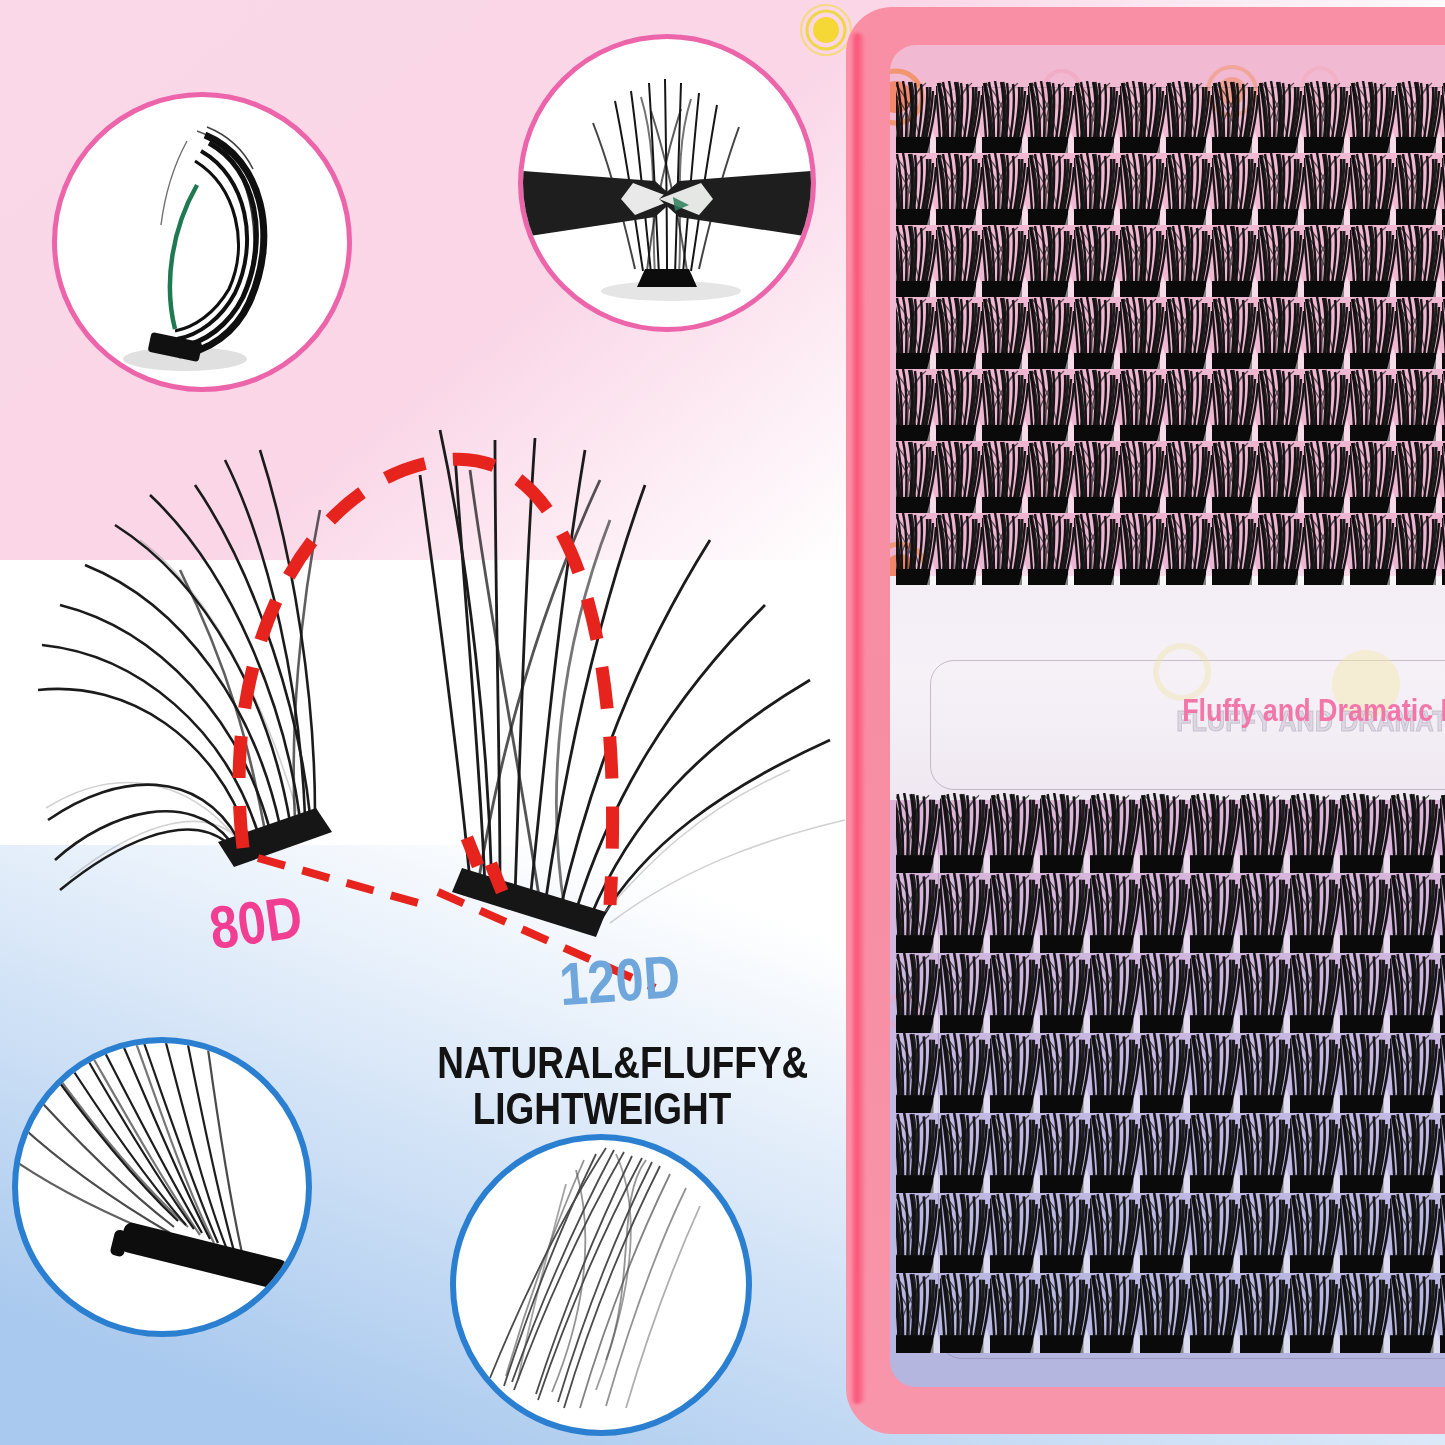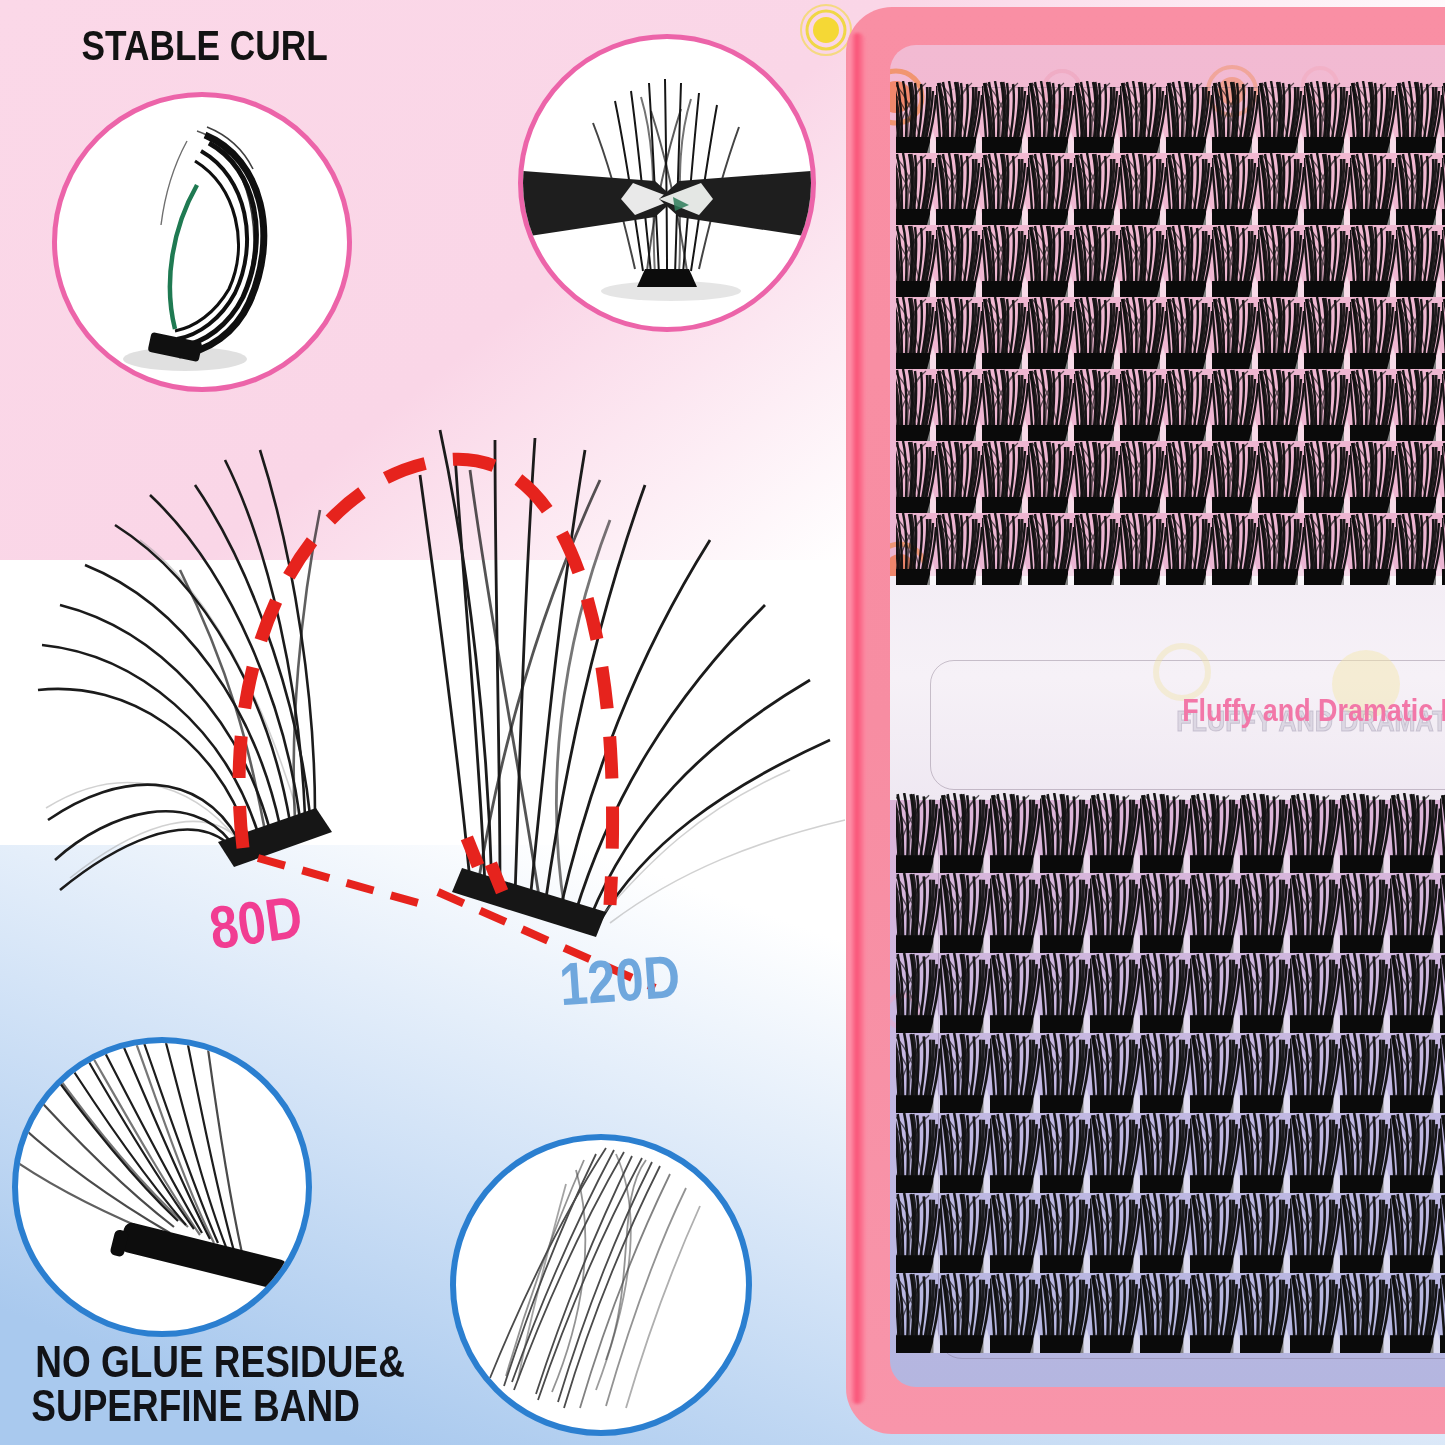--- a/index.html
+++ b/index.html
@@ -53,23 +53,20 @@
   .deco{position:absolute;left:0;top:0;}
   .yellow-deco{position:absolute;left:796px;top:2px;}
 </style>
 </head>
 <body>
 
 <div class="canvas">
   <div class="bg-pink"></div>
   <div class="bg-blue"></div>
 
-  <div class="hd" style="left:40px;top:22px;width:330px;font-size:42px;">
-    <span class="cond">STABLE CURL</span>
-  </div>
 
   <div class="circle pinkb" style="left:52px;top:92px;width:300px;height:300px;">
     <svg width="290" height="290" viewBox="0 0 290 290">
       <ellipse cx="128" cy="262" rx="62" ry="12" fill="#000" opacity="0.12"></ellipse>
       <g fill="none" stroke="#0f0f0f">
         <path d="M148,38 C206,62 222,140 192,206 C178,236 152,254 122,258" stroke-width="7"></path>
         <path d="M152,46 C200,72 212,142 186,200 C172,228 148,246 122,250" stroke-width="5"></path>
         <path d="M144,54 C190,80 202,146 178,196 C164,222 142,238 120,242" stroke-width="4"></path>
         <path d="M138,64 C180,90 192,148 172,192 C158,216 138,230 118,234" stroke-width="3.2"></path>
         <path d="M150,30 C170,38 186,52 196,72" stroke-width="1.6" opacity="0.8"></path>
@@ -160,20 +157,24 @@
     <rect x="-6" y="-15" width="13" height="30" fill="#e6231d" transform="translate(496,488) rotate(-22)"></rect>
   </svg>
 
   <div class="lbl-80d">
     <span class="cond">80D</span>
   </div>
   <div class="lbl-120d">
     <span class="cond">120D</span>
   </div>
 
+  <div class="hd" style="left:402px;top:1040px;width:400px;font-size:44px;line-height:46px;">
+    <span class="cond">NATURAL&amp;FLUFFY&amp;</span><br>
+    <span class="cond">LIGHTWEIGHT</span>
+  </div>
 
   <div class="circle blueb" style="left:450px;top:1134px;width:302px;height:302px;">
     <svg width="290" height="290" viewBox="0 0 290 290">
       <g fill="none" stroke="#2c2c2c" stroke-width="1.8" opacity="0.85">
         <path d="M150,8 C110,70 70,150 34,238"></path>
         <path d="M168,12 C130,78 92,158 58,250"></path>
         <path d="M186,18 C150,86 114,166 82,260"></path>
         <path d="M204,26 C170,94 136,174 108,268"></path>
         <path d="M140,14 C108,80 76,160 48,246"></path>
         <path d="M158,10 C124,74 88,154 56,242"></path>
@@ -210,24 +211,20 @@
         <path d="M118,0 C140,60 166,140 196,200" opacity="0.6"></path>
         <path d="M190,6 C198,64 210,146 224,210" opacity="0.8"></path>
       </g>
       <g transform="translate(186,212) rotate(14)">
         <rect x="-84" y="-14" width="168" height="30" rx="8" fill="#0d0d0d"></rect>
         <rect x="-92" y="-4" width="14" height="26" rx="5" fill="#0d0d0d"></rect>
       </g>
     </svg>
   </div>
 
-  <div class="hd" style="left:0px;top:1340px;width:360px;font-size:44px;line-height:44px;color:#121317;">
-    <span class="cond">NO GLUE RESIDUE&amp;</span><br>
-    <span class="cond">SUPERFINE BAND</span>
-  </div>
 
   <svg class="yellow-deco" width="56" height="60" viewBox="0 0 56 60">
     <circle cx="30" cy="28" r="13" fill="#f5d835"></circle>
     <circle cx="30" cy="28" r="19" fill="none" stroke="#f0d747" stroke-width="3"></circle>
     <circle cx="30" cy="28" r="25" fill="none" stroke="#f2da56" stroke-width="2" opacity="0.7"></circle>
   </svg>
 
   <div class="tray">
     <div class="tray-highlight"></div>
     <div class="tray-interior">

